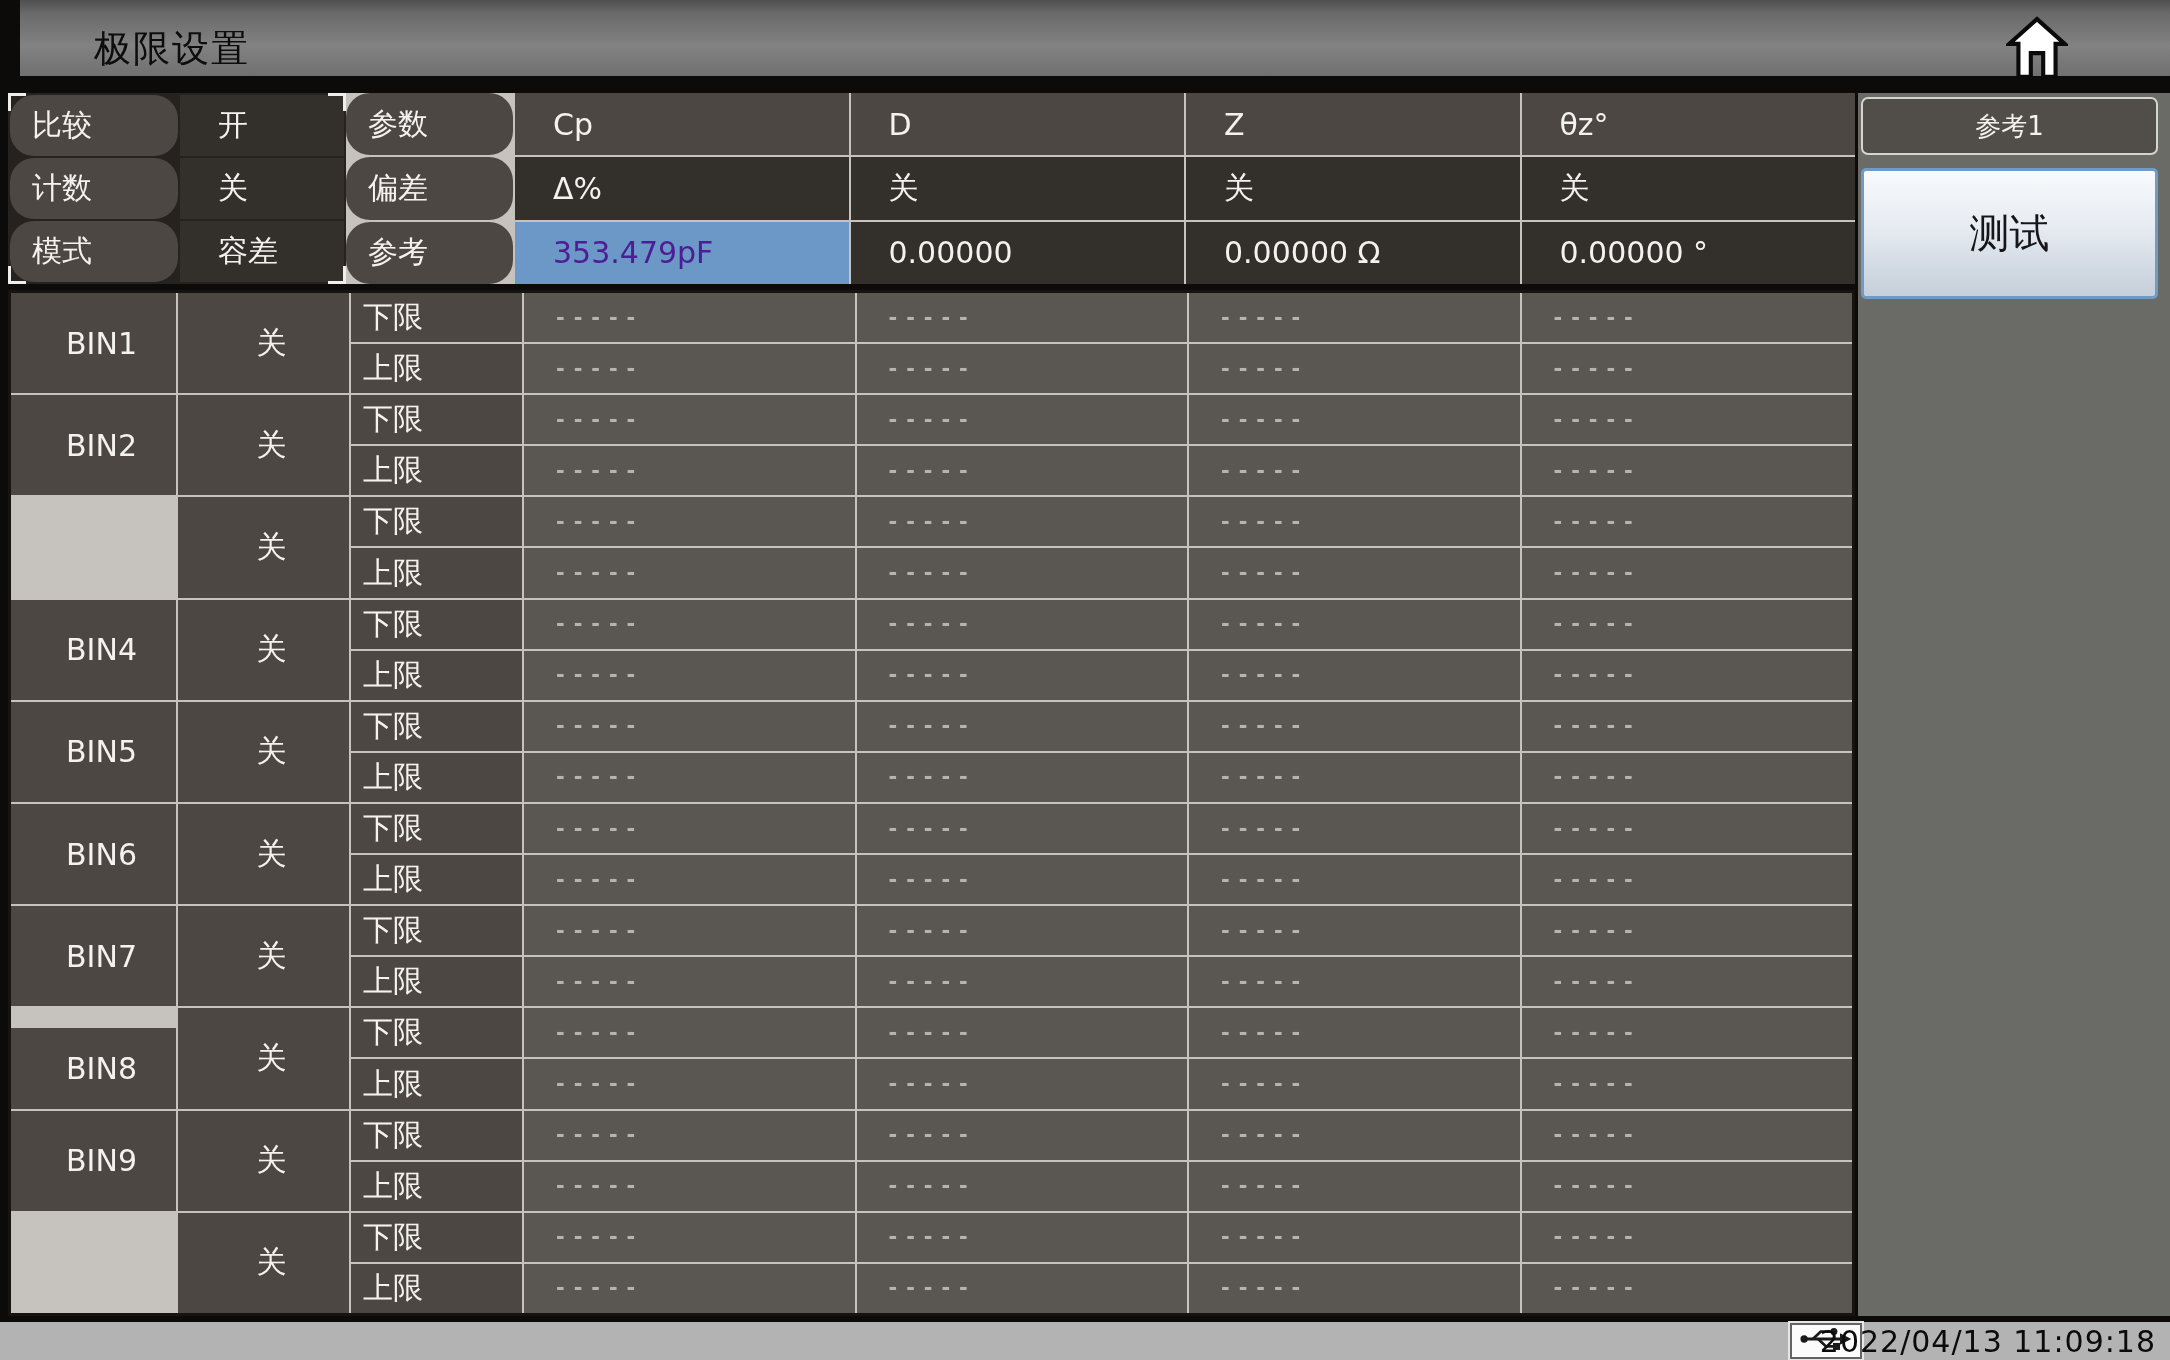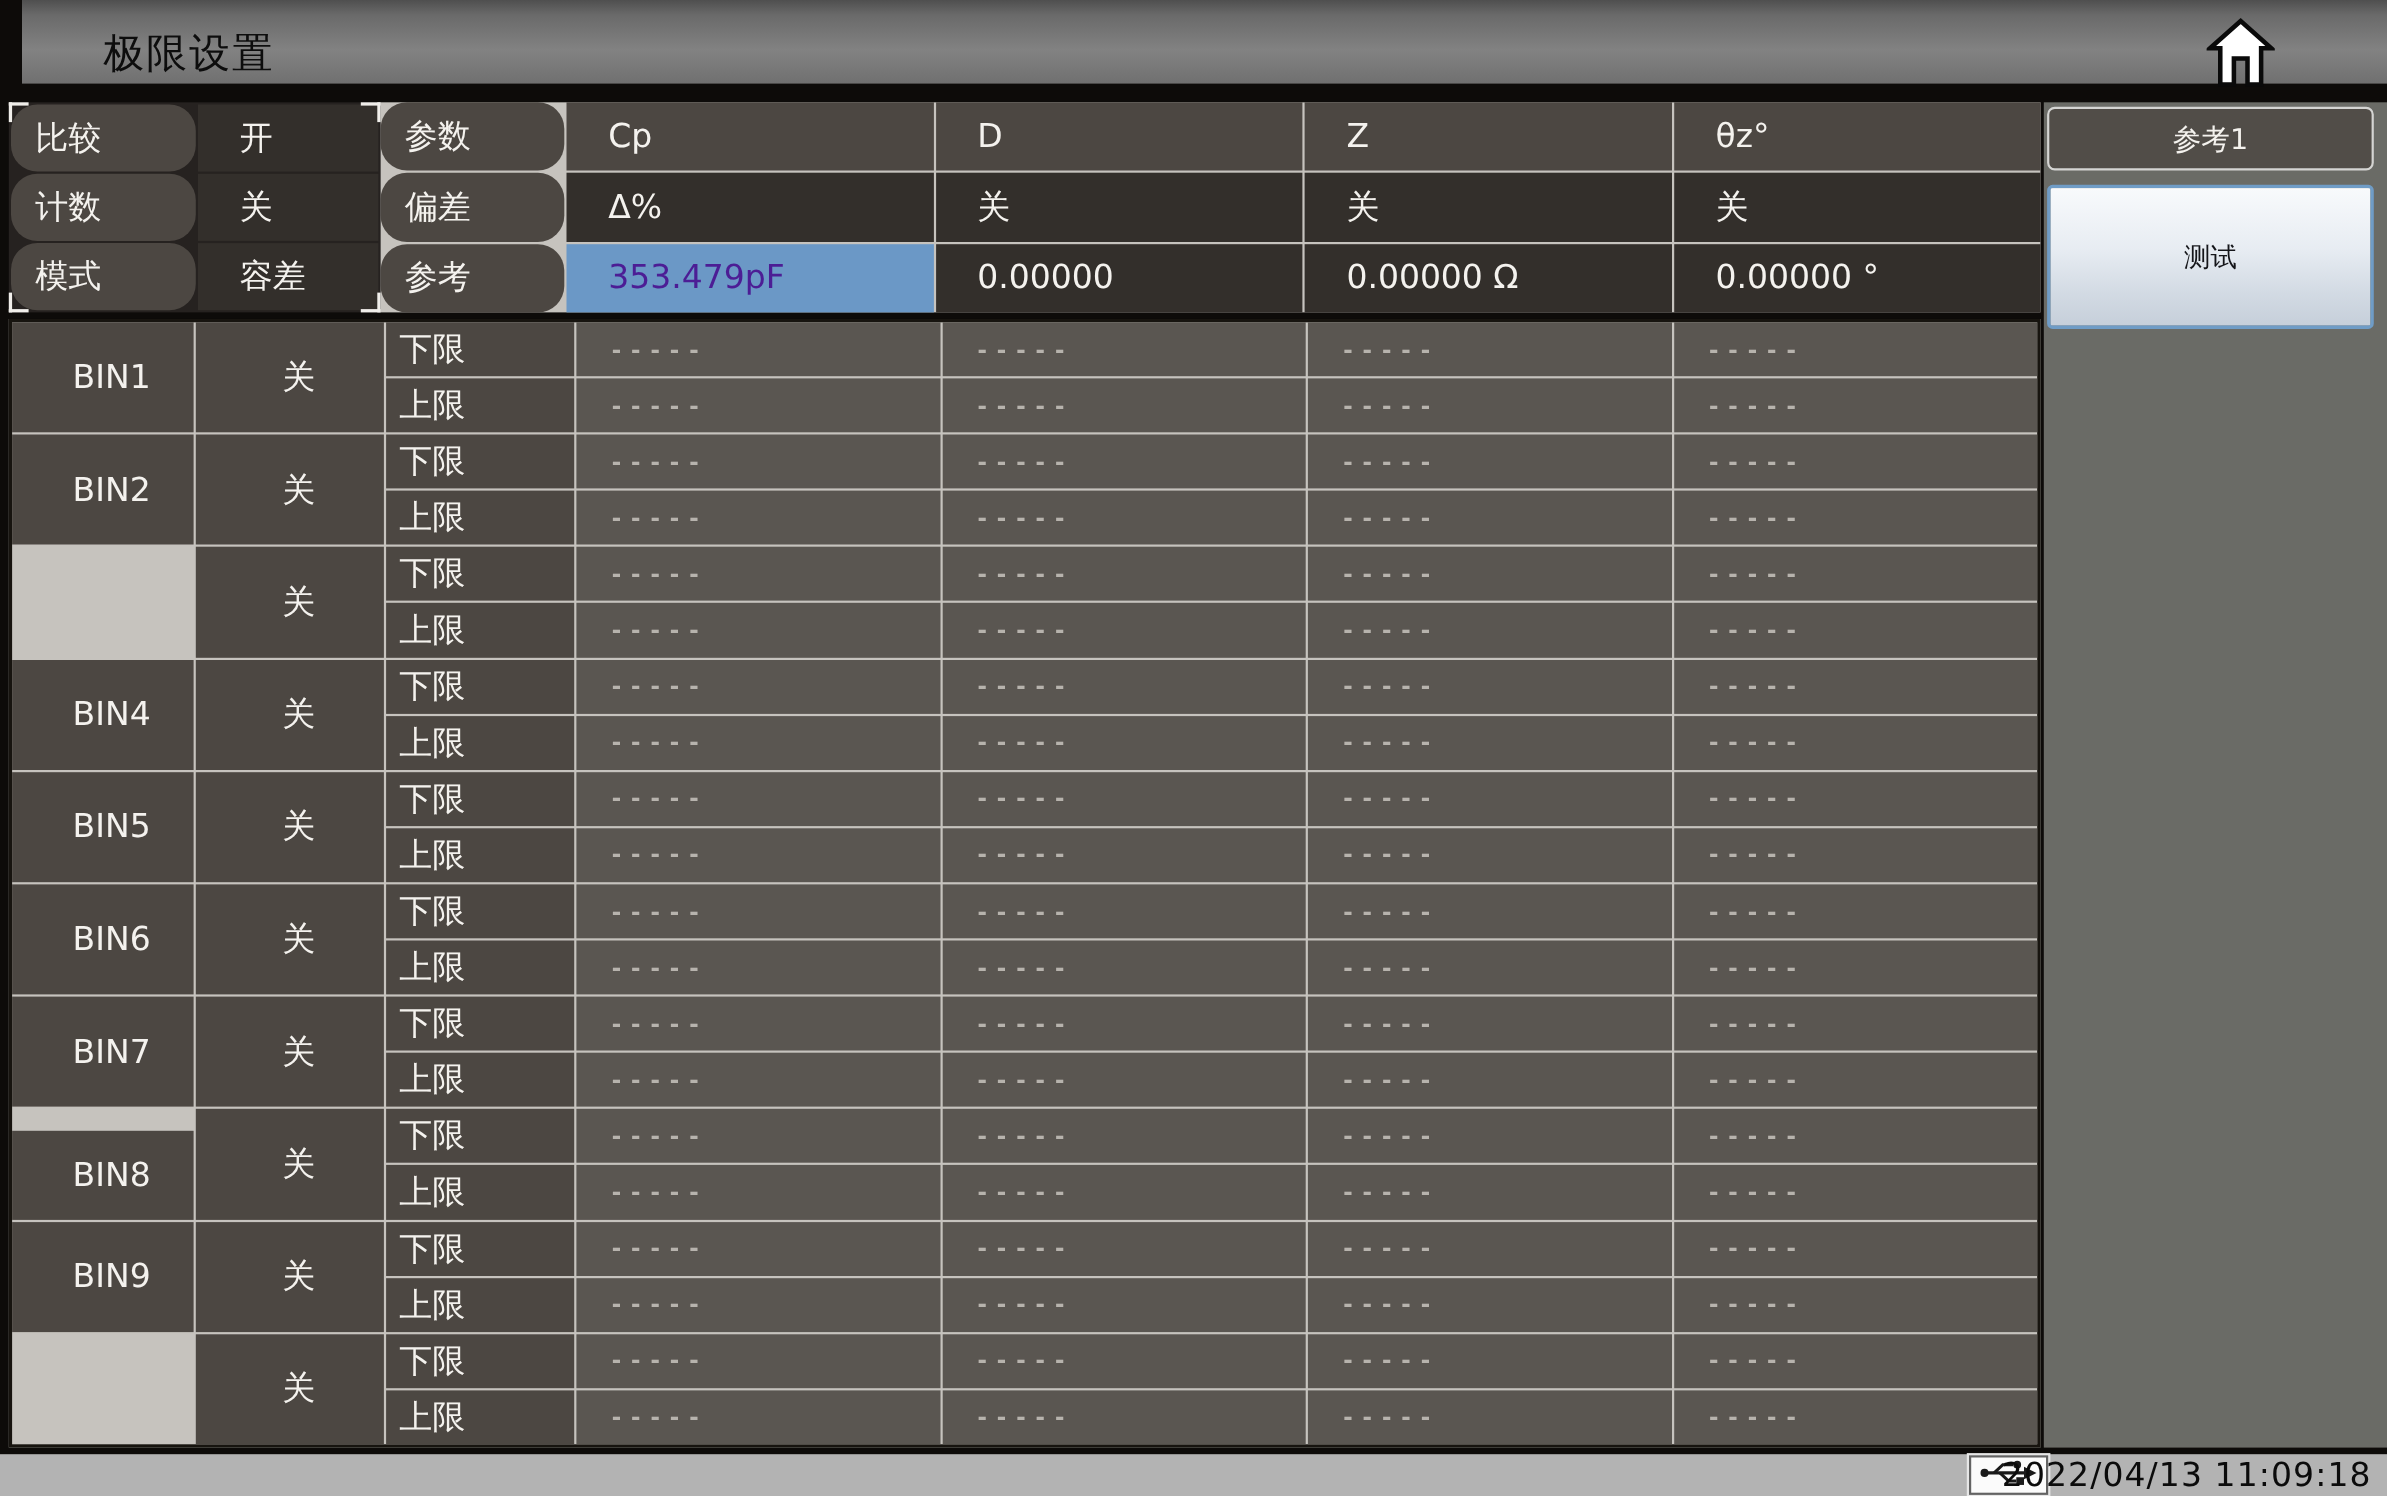--- a/index.html
+++ b/index.html
@@ -74,21 +74,21 @@
   .btn-ref{
     position:absolute;left:3px;top:4px;width:297px;height:58px;
     background:#514d48;border:2px solid #d4d4d2;border-radius:7px;
     color:#f4f2ee;font-size:26px;display:flex;align-items:center;justify-content:center;
     box-sizing:border-box;cursor:pointer;font-family:inherit;
   }
   .btn-test{
     position:absolute;left:3px;top:75px;width:297px;height:131px;
     background:linear-gradient(180deg,#f8fafc 0%,#e7ecf2 45%,#d3dbe4 75%,#c6cfda 100%);
     border:3px solid #6f9cc6;border-radius:5px;
-    color:#15161a;font-size:24px;display:flex;align-items:center;justify-content:center;
+    color:#15161a;font-size:40px;display:flex;align-items:center;justify-content:center;
     box-sizing:border-box;cursor:pointer;font-family:inherit;
   }
   
   .status-bar{
     position:absolute;left:0;top:1322px;width:2170px;height:38px;background:#b3b3b3;
   }
   .usb-box{
     position:absolute;right:308px;top:1px;width:72px;height:36px;
     background:#fbfbfb;border:2px solid #636363;box-sizing:border-box;
     box-shadow:0 0 0 2px #e6e6e6;

